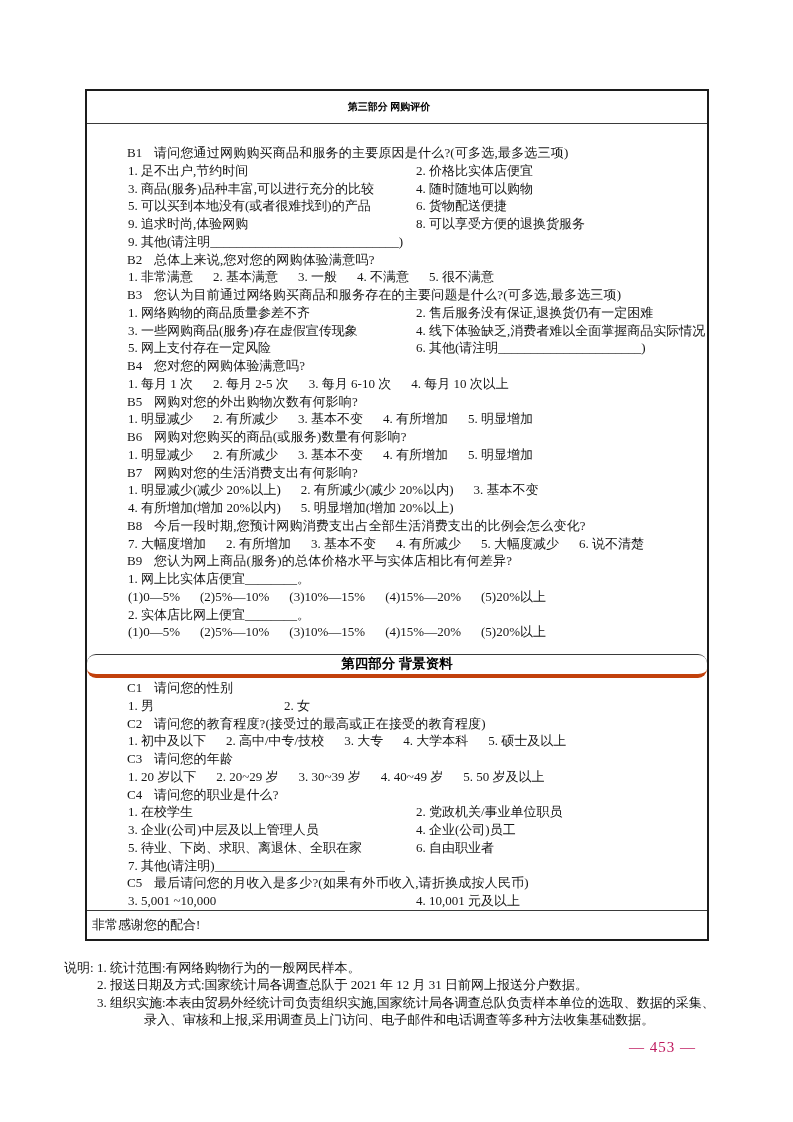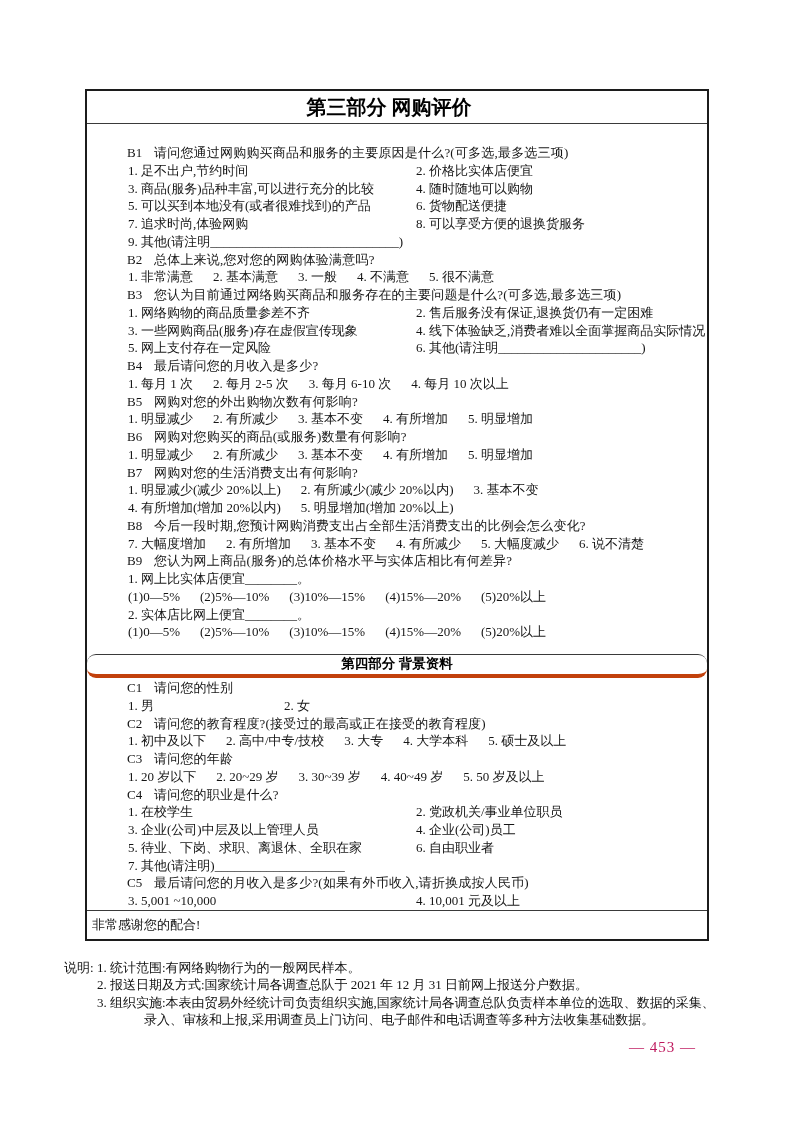--- a/index.html
+++ b/index.html
@@ -23,21 +23,21 @@
     overflow: hidden;
   }
 
   
   .sec-header {
     text-align: center;
     font-weight: bold;
     color: #000;
   }
   .sec-header-3 {
-    font-size: 20px; line-height: 16px;
+    font-size: 10px; line-height: 16px;
     padding: 8px 16px 8px 0;
     border-bottom: 1px solid #3a3a3a;
   }
   .sec-header-4 {
     font-size: 13.5px; line-height: 14px;
     padding: 2px 0 3px 0;
     border-top: 1px solid #3a3a3a;
     border-bottom: 4px solid #c2410c;
     border-radius: 9px;
   }
@@ -94,29 +94,29 @@
 
     <div class="sec-header sec-header-3">
       <span>第三部分 网购评价</span>
     </div>
 
     <div class="sec-body sec-body-3" id="part3-body">
         <div class="q-line"><span class="q-id">B1</span><span class="q-text">请问您通过网购购买商品和服务的主要原因是什么?(可多选,最多选三项)</span></div>
         <div class="opt-row two-col"><span class="col-l">1. 足不出户,节约时间</span><span class="col-r">2. 价格比实体店便宜</span></div>
         <div class="opt-row two-col"><span class="col-l">3. 商品(服务)品种丰富,可以进行充分的比较</span><span class="col-r">4. 随时随地可以购物</span></div>
         <div class="opt-row two-col"><span class="col-l">5. 可以买到本地没有(或者很难找到)的产品</span><span class="col-r">6. 货物配送便捷</span></div>
-        <div class="opt-row two-col"><span class="col-l">7. 追求时尚,体验网购</span><span class="col-r">8. 可以享受方便的退换货服务</span></div>
+        <div class="opt-row two-col"><span class="col-l">9. 追求时尚,体验网购</span><span class="col-r">8. 可以享受方便的退换货服务</span></div>
         <div class="opt-row"><span class="opt-single">9. 其他(请注明_____________________________)</span></div>
         <div class="q-line"><span class="q-id">B2</span><span class="q-text">总体上来说,您对您的网购体验满意吗?</span></div>
         <div class="opt-row"><span class="opt-cell">1. 非常满意</span><span class="opt-cell">2. 基本满意</span><span class="opt-cell">3. 一般</span><span class="opt-cell">4. 不满意</span><span class="opt-cell">5. 很不满意</span></div>
         <div class="q-line"><span class="q-id">B3</span><span class="q-text">您认为目前通过网络购买商品和服务存在的主要问题是什么?(可多选,最多选三项)</span></div>
         <div class="opt-row two-col"><span class="col-l">1. 网络购物的商品质量参差不齐</span><span class="col-r">2. 售后服务没有保证,退换货仍有一定困难</span></div>
         <div class="opt-row two-col"><span class="col-l">3. 一些网购商品(服务)存在虚假宣传现象</span><span class="col-r">4. 线下体验缺乏,消费者难以全面掌握商品实际情况</span></div>
         <div class="opt-row two-col"><span class="col-l">5. 网上支付存在一定风险</span><span class="col-r">6. 其他(请注明______________________)</span></div>
-        <div class="q-line"><span class="q-id">B4</span><span class="q-text">最后请问您的月收入是多少?</span></div>
+        <div class="q-line"><span class="q-id">B4</span><span class="q-text">您对您的网购体验满意吗?</span></div>
         <div class="opt-row"><span class="opt-cell">1. 每月 1 次</span><span class="opt-cell">2. 每月 2-5 次</span><span class="opt-cell">3. 每月 6-10 次</span><span class="opt-cell">4. 每月 10 次以上</span></div>
         <div class="q-line"><span class="q-id">B5</span><span class="q-text">网购对您的外出购物次数有何影响?</span></div>
         <div class="opt-row"><span class="opt-cell">1. 明显减少</span><span class="opt-cell">2. 有所减少</span><span class="opt-cell">3. 基本不变</span><span class="opt-cell">4. 有所增加</span><span class="opt-cell">5. 明显增加</span></div>
         <div class="q-line"><span class="q-id">B6</span><span class="q-text">网购对您购买的商品(或服务)数量有何影响?</span></div>
         <div class="opt-row"><span class="opt-cell">1. 明显减少</span><span class="opt-cell">2. 有所减少</span><span class="opt-cell">3. 基本不变</span><span class="opt-cell">4. 有所增加</span><span class="opt-cell">5. 明显增加</span></div>
         <div class="q-line"><span class="q-id">B7</span><span class="q-text">网购对您的生活消费支出有何影响?</span></div>
         <div class="opt-row"><span class="opt-cell">1. 明显减少(减少 20%以上)</span><span class="opt-cell">2. 有所减少(减少 20%以内)</span><span class="opt-cell">3. 基本不变</span></div>
         <div class="opt-row"><span class="opt-cell">4. 有所增加(增加 20%以内)</span><span class="opt-cell">5. 明显增加(增加 20%以上)</span></div>
         <div class="q-line"><span class="q-id">B8</span><span class="q-text">今后一段时期,您预计网购消费支出占全部生活消费支出的比例会怎么变化?</span></div>
         <div class="opt-row"><span class="opt-cell">7. 大幅度增加</span><span class="opt-cell">2. 有所增加</span><span class="opt-cell">3. 基本不变</span><span class="opt-cell">4. 有所减少</span><span class="opt-cell">5. 大幅度减少</span><span class="opt-cell">6. 说不清楚</span></div>

